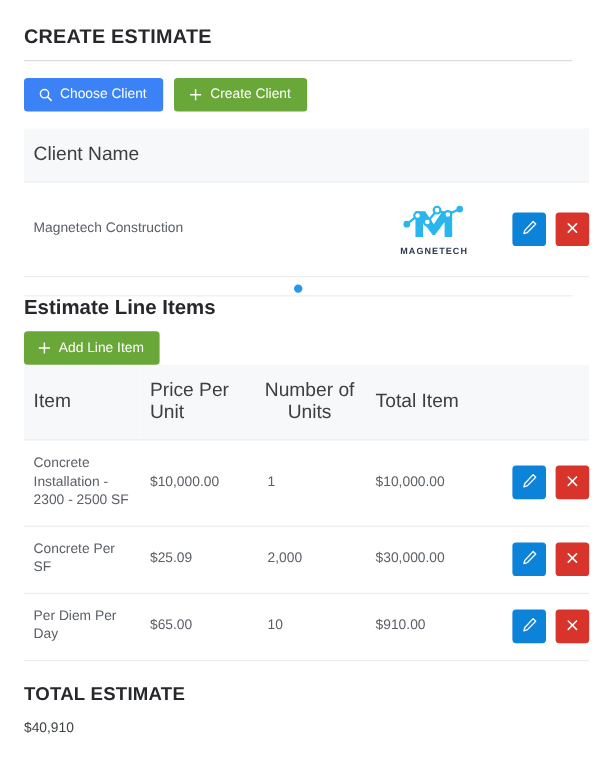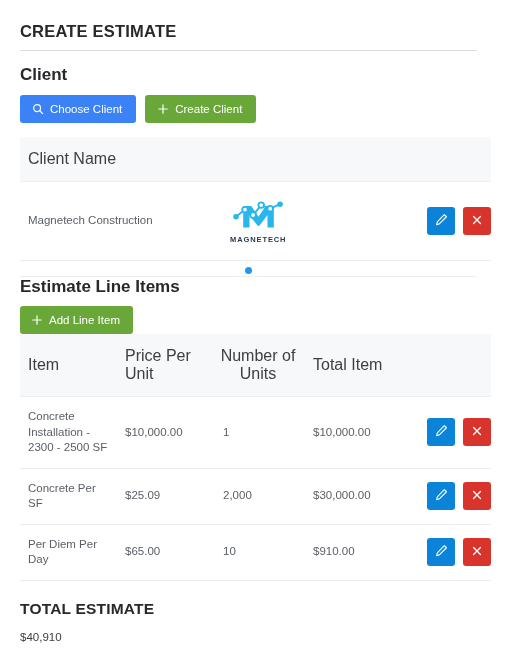--- a/index.html
+++ b/index.html
@@ -129,21 +129,21 @@
   .items-tbl col.i-item  { width: 97px; }
   .items-tbl col.i-price { width: 98px; }
   .items-tbl col.i-units { width: 90px; }
   .items-tbl col.i-total { width: 91px; }
   .items-tbl col.i-act   { width: 95px; }
 
   .hdr-units { text-align: center !important; padding-left: 4px !important; }
 
   .client-row td { height: 79px; border-bottom: none; }
 
-  .logo-cell { text-align: left; padding: 4px 0 !important; }
+  .logo-cell { text-align: right; padding: 4px 0 !important; }
 
   .actions-cell { padding-right: 0 !important; text-align: right; }
 
   .act-wrap {
     display: flex;
     gap: 8px;
     justify-content: flex-end;
     align-items: center;
   }
 
@@ -194,21 +194,20 @@
 <body>
 
 <div class="page">
   <div class="content">
 
     
     <div class="page-title">CREATE ESTIMATE</div>
     <div class="title-rule"></div>
 
     
-    <div class="section-title">Client</div>
 
     <div class="btn-row">
       <button class="btn btn-blue">
         <span>
           <svg width="12" height="12" viewBox="0 0 16 16" fill="none" stroke="#ffffff" stroke-width="1.6">
             <circle cx="6.8" cy="6.8" r="4.6"></circle>
             <line x1="10.3" y1="10.3" x2="14.2" y2="14.2" stroke-linecap="round"></line>
           </svg>
         </span>
         <span>Choose Client</span>

